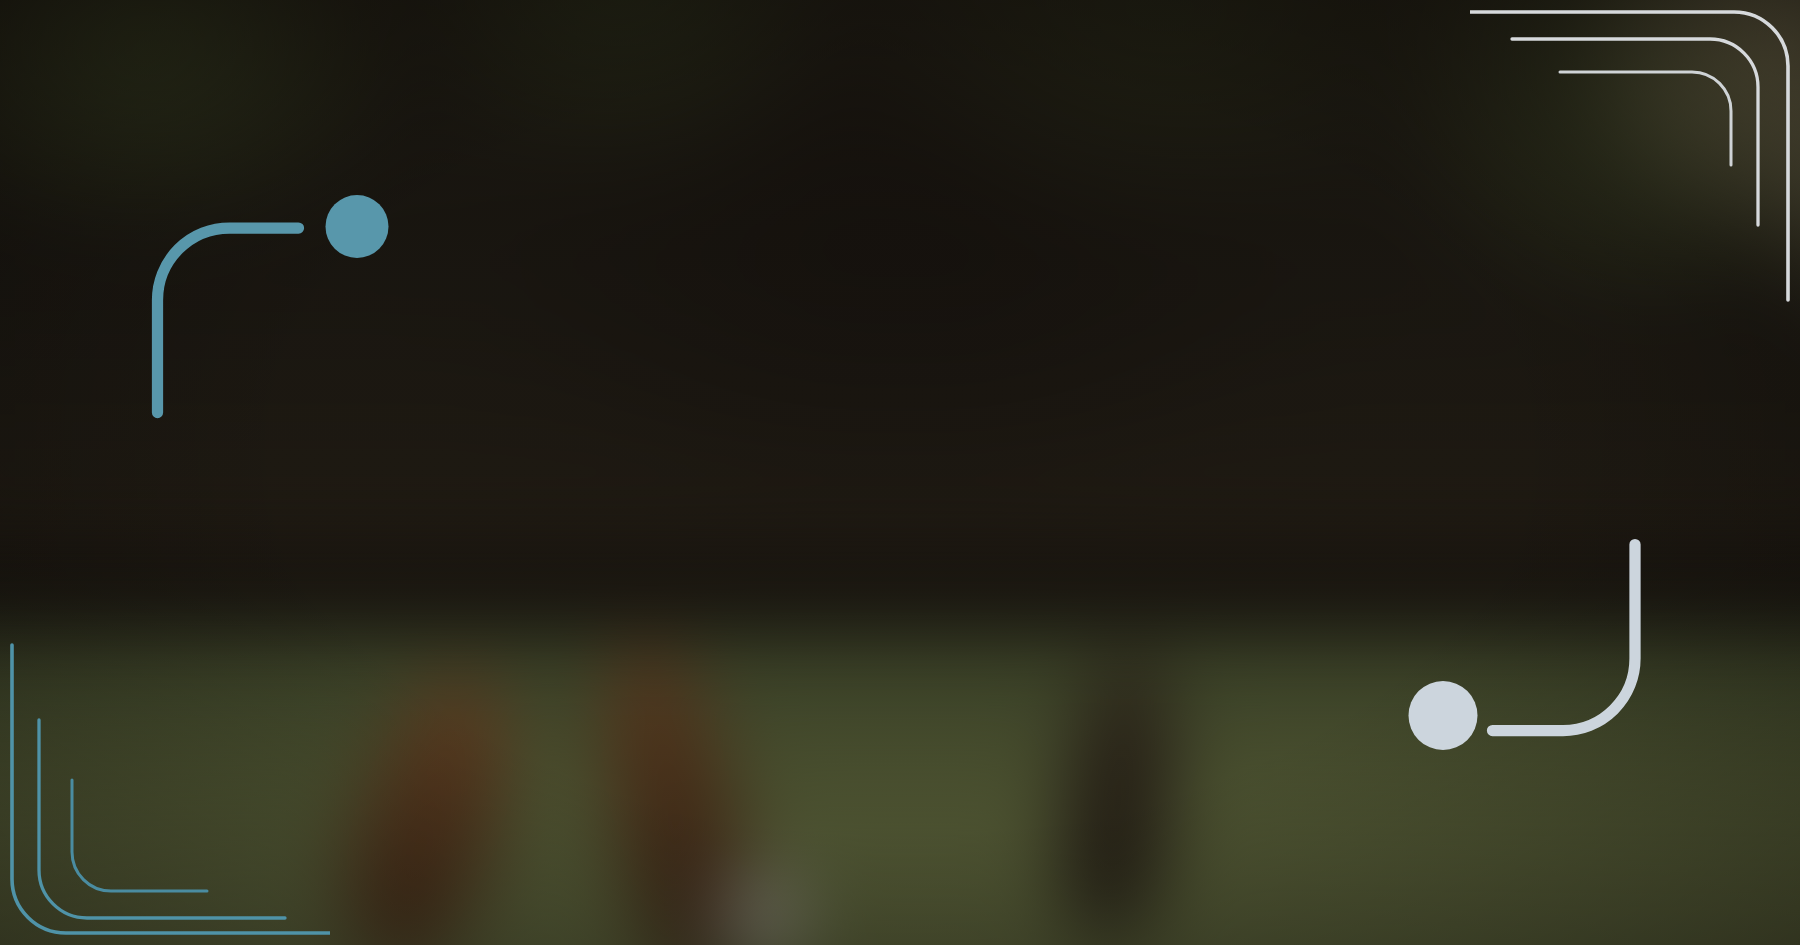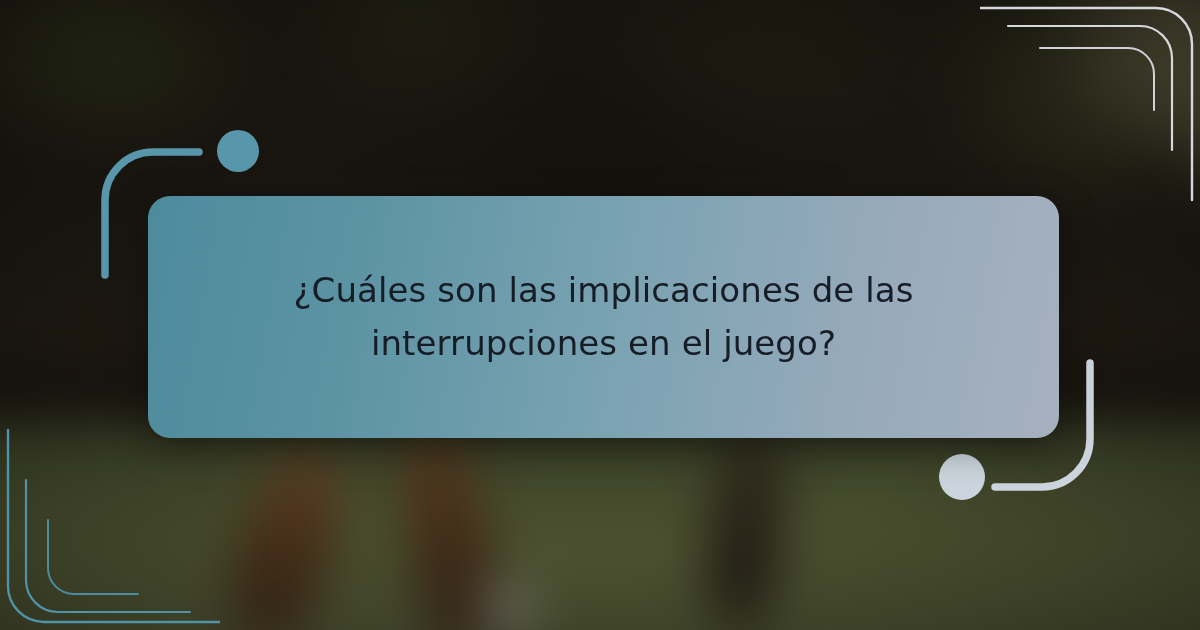--- a/index.html
+++ b/index.html
@@ -148,17 +148,14 @@
     <path d="M9 137 V62 a48 48 0 0 1 48 -48 H103" fill="none" stroke="#5897ab" stroke-width="7.5" stroke-linecap="round"></path>
   </svg>
 
   <svg class="bracket bracket-br" width="125" height="145" viewBox="0 0 125 145">
     <path d="M115 8 V84 a48 48 0 0 1 -48 48 H20" fill="none" stroke="#ccd5dd" stroke-width="7.5" stroke-linecap="round"></path>
   </svg>
 
   <div class="dot dot-teal"></div>
   <div class="dot dot-white"></div>
 
-  <div class="card">
-    <div class="card-text">¿Cuáles son las implicaciones de las interrupciones en el juego?</div>
-  </div>
 
 </div>
 
 </body></html>

